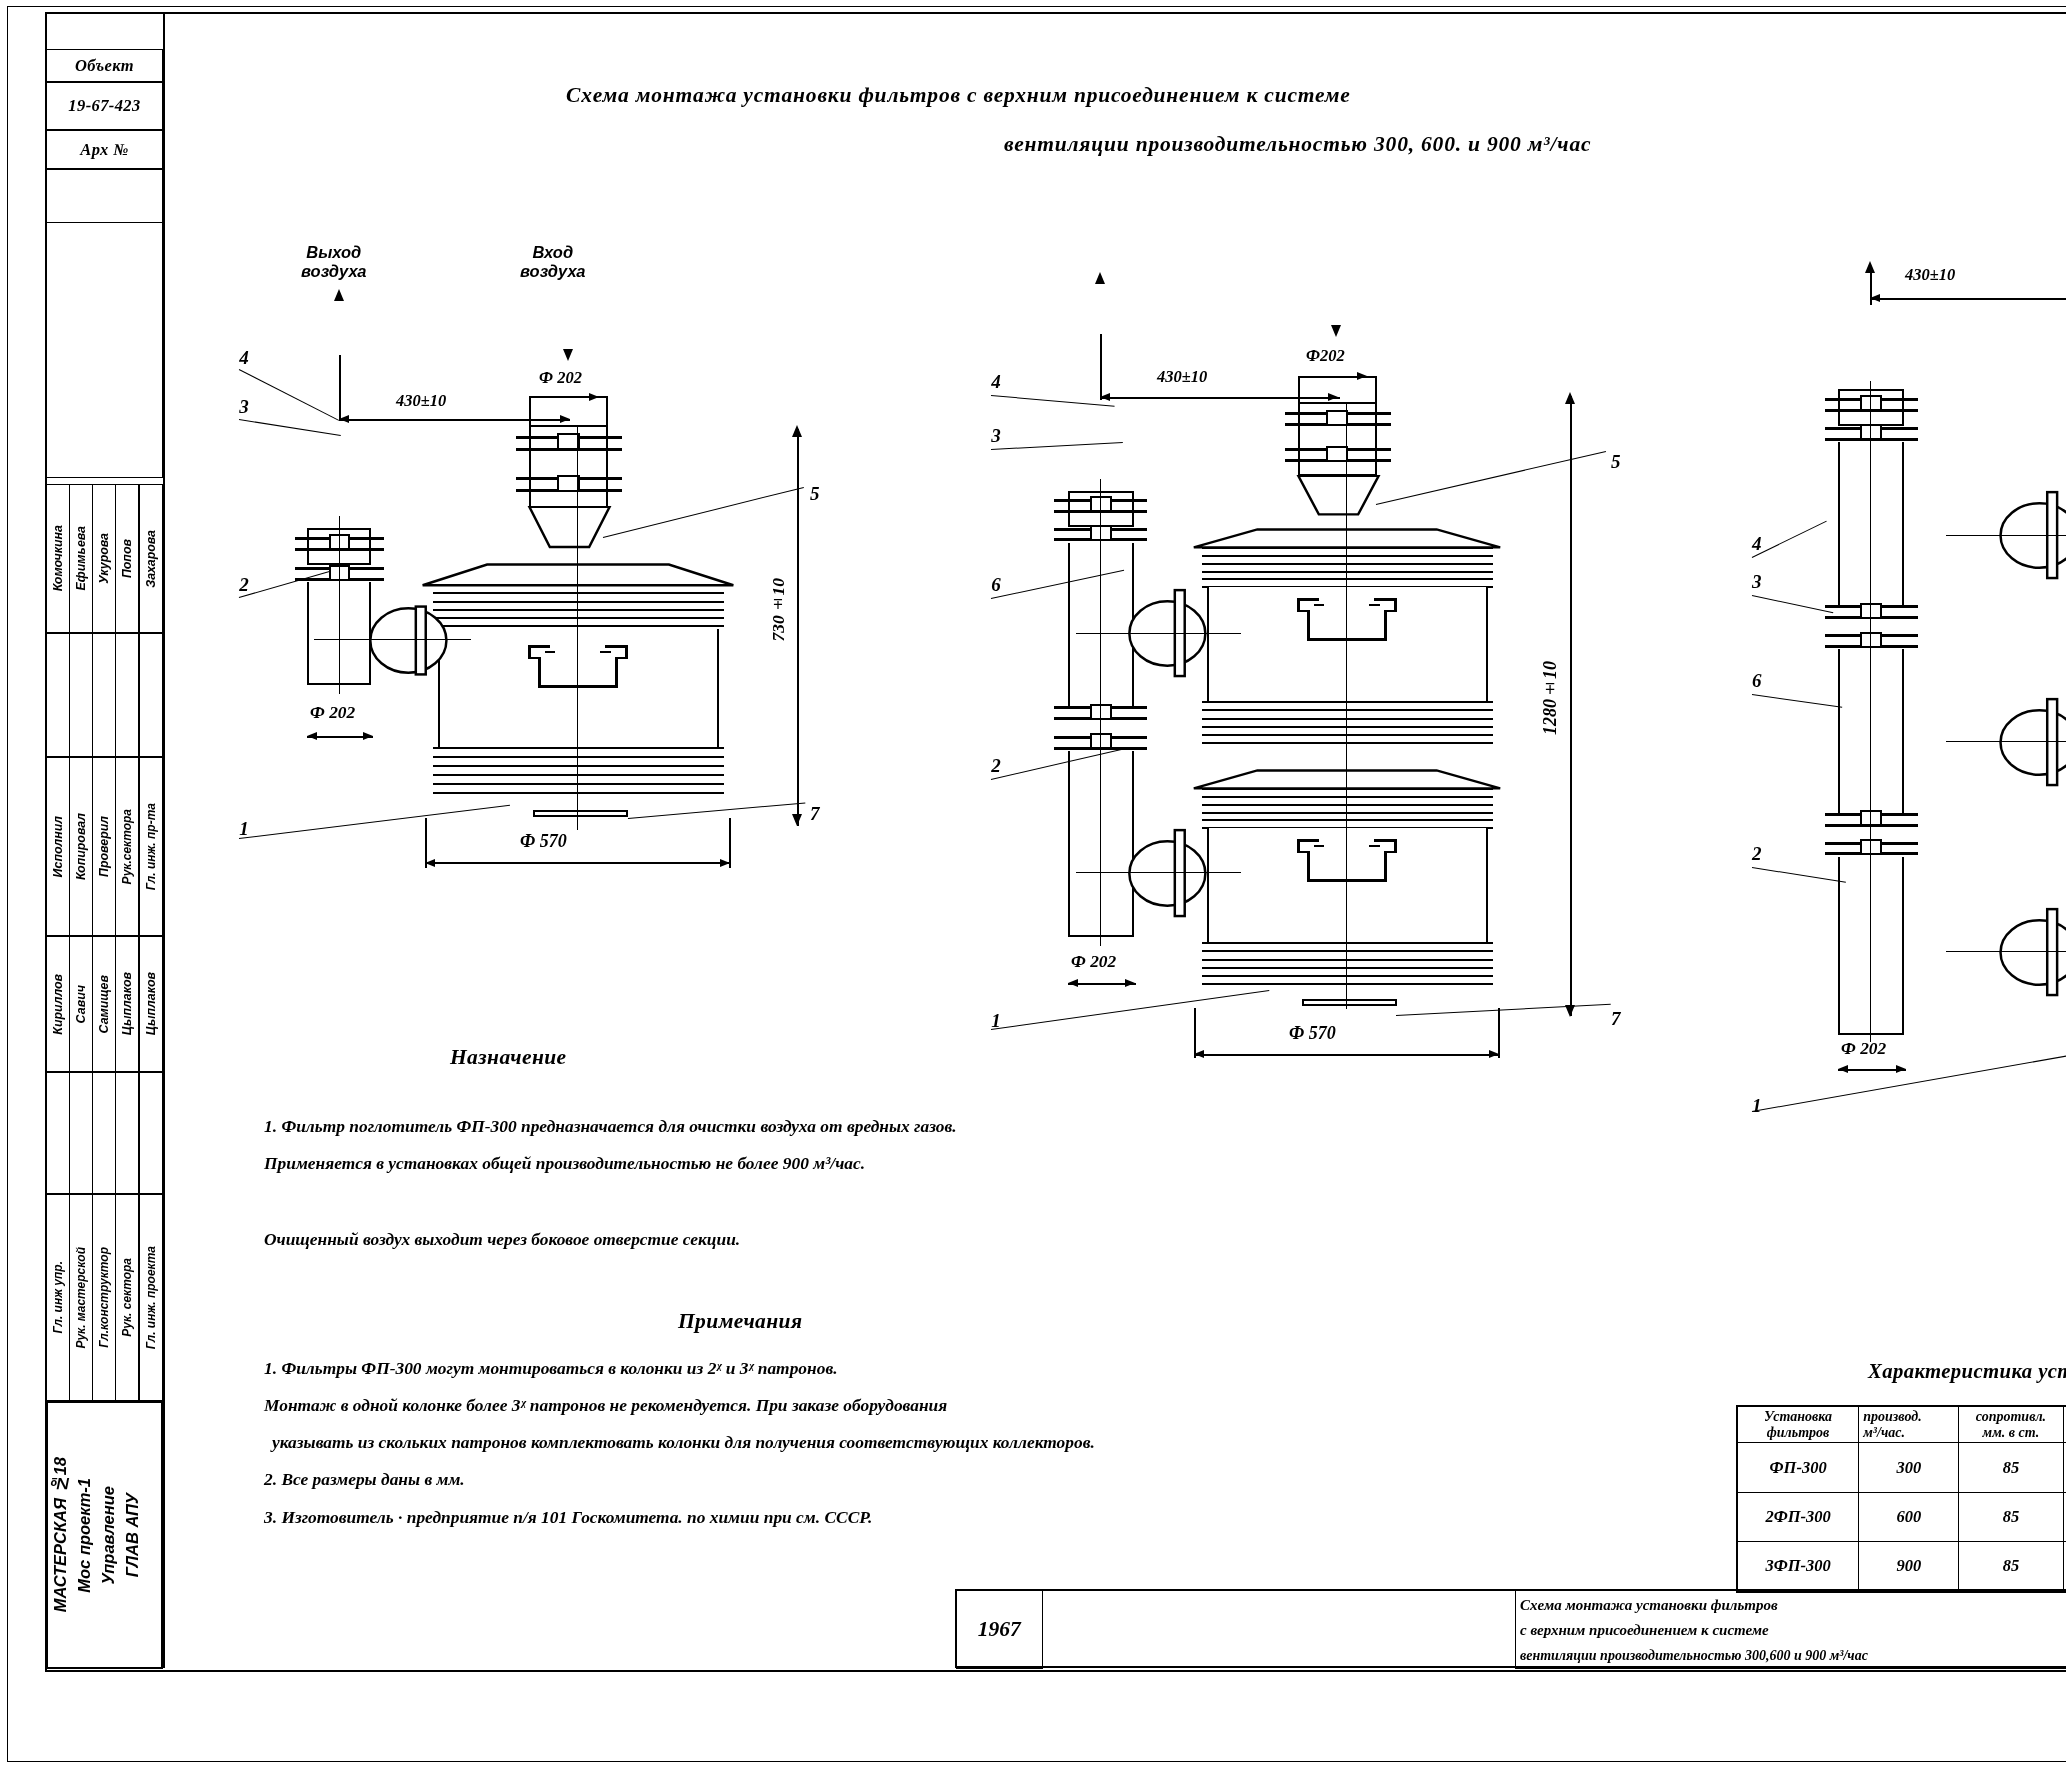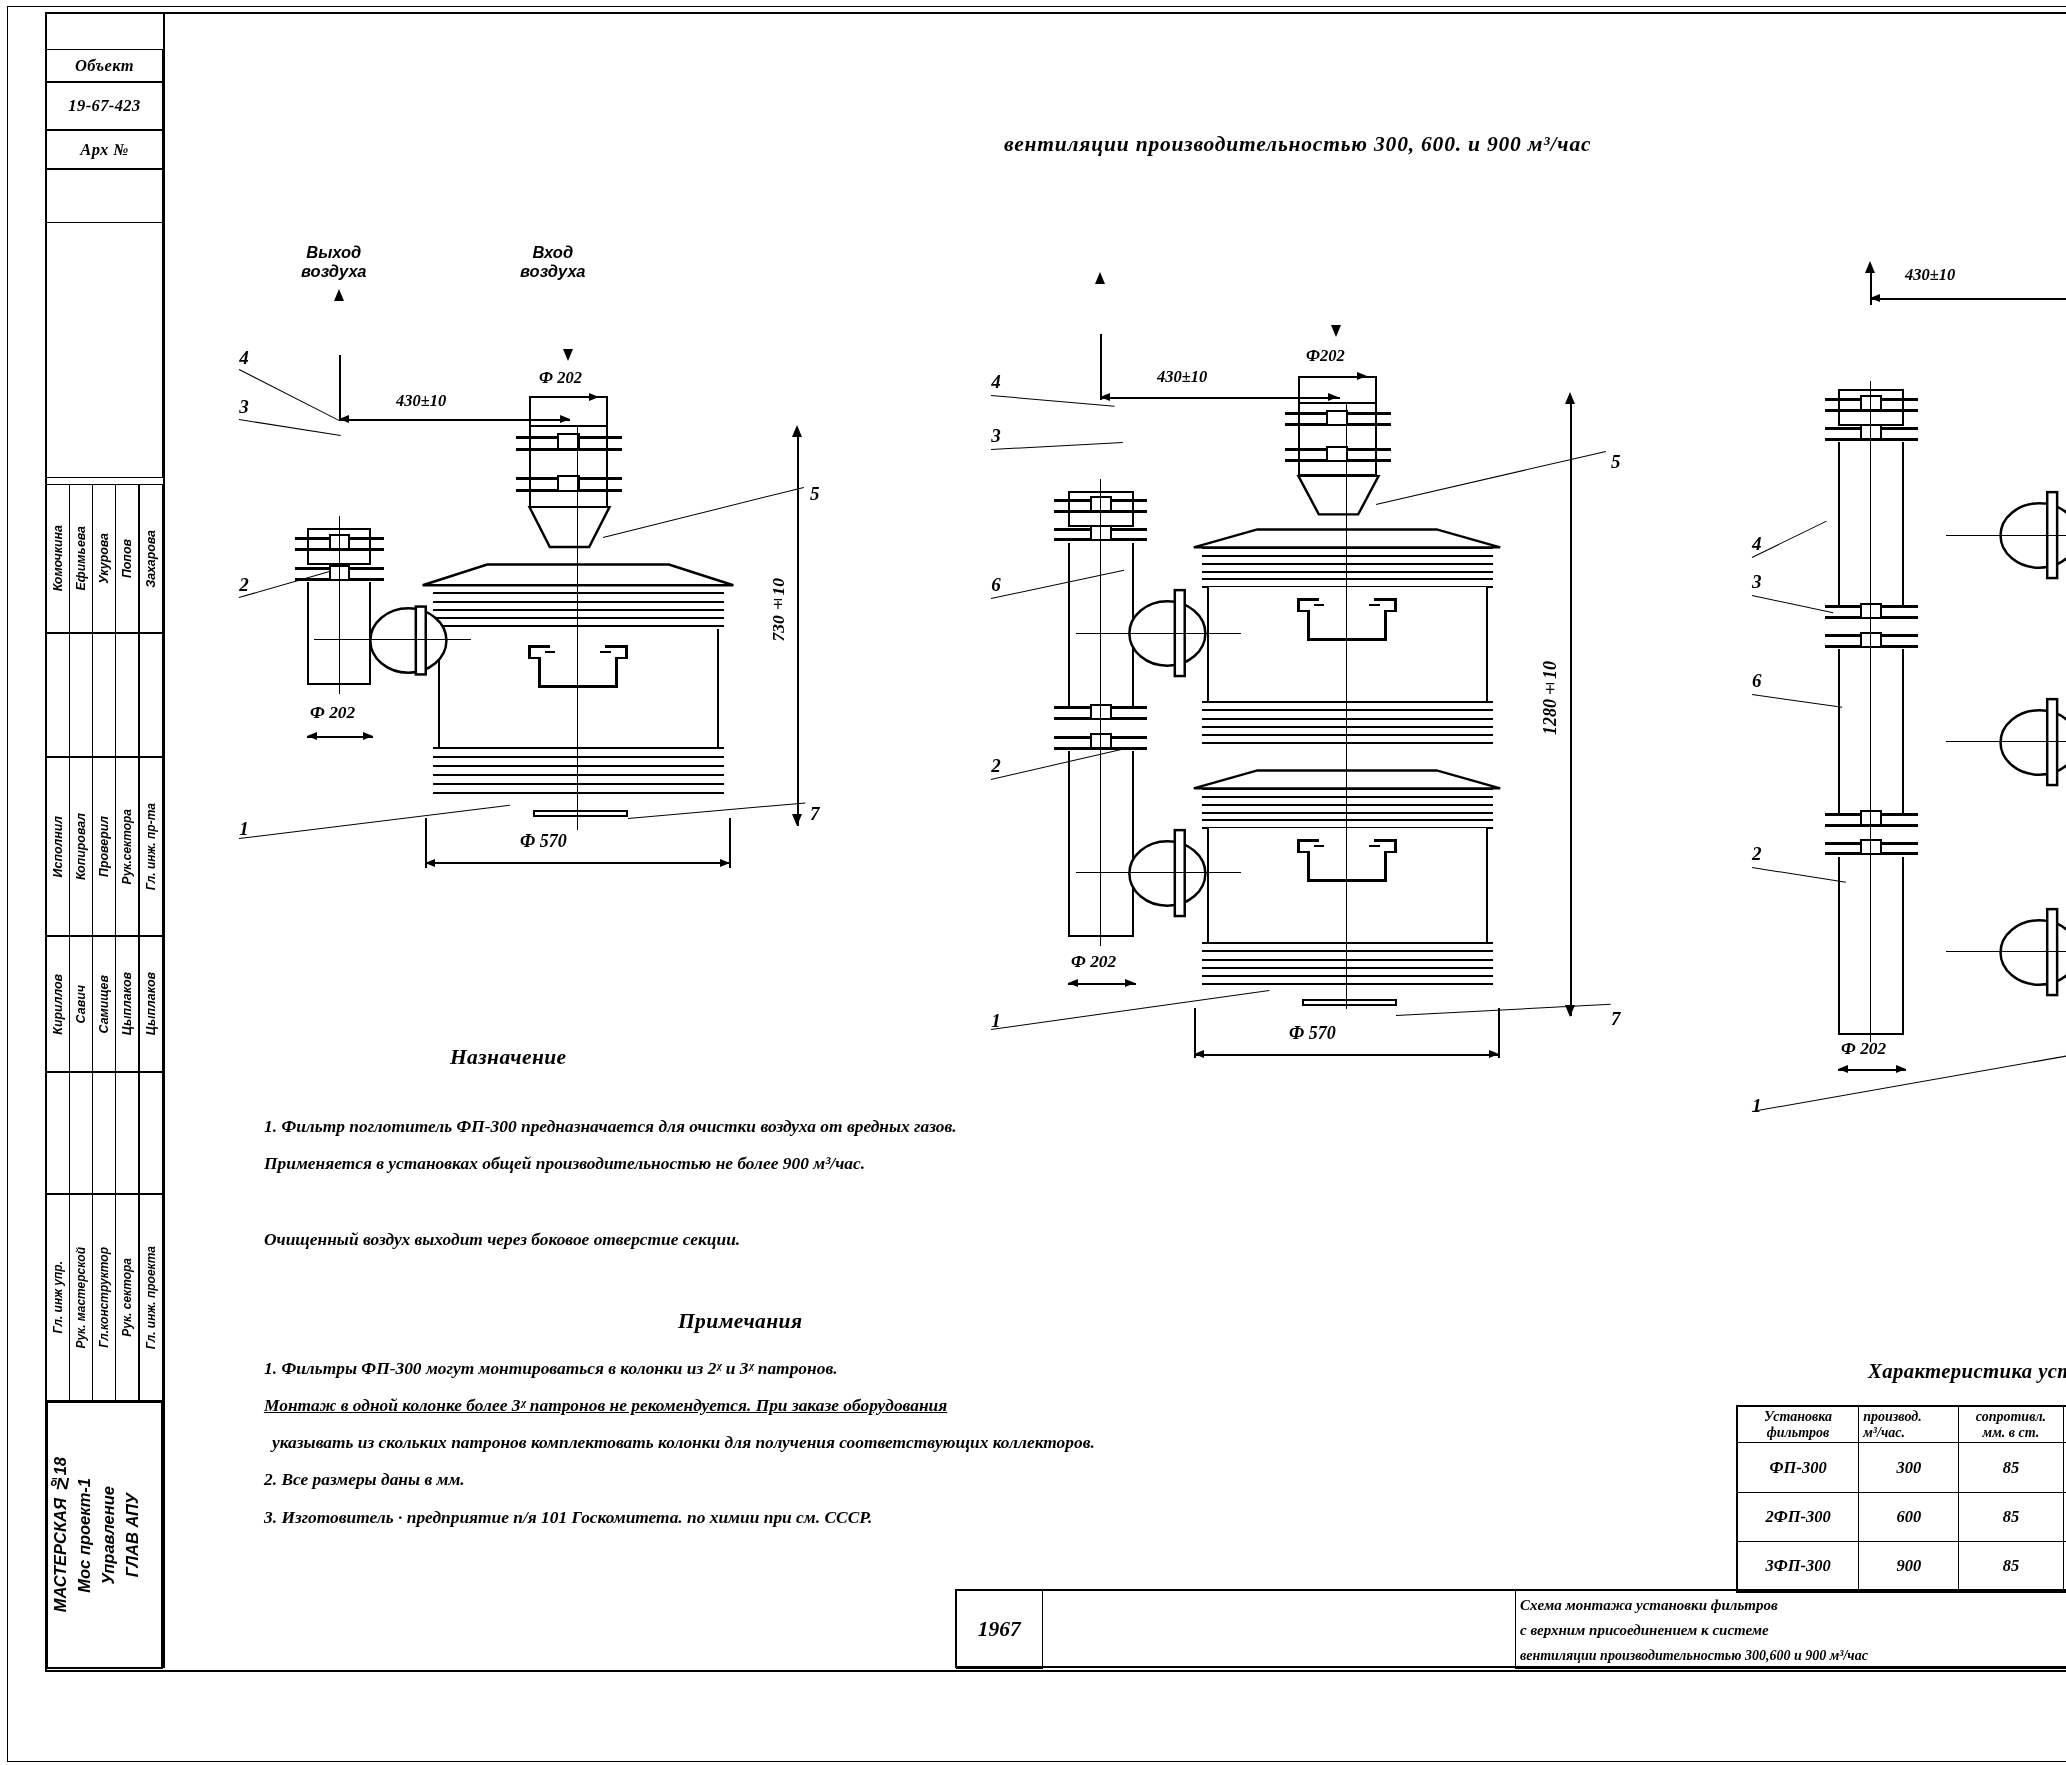--- a/index.html
+++ b/index.html
@@ -218,20 +218,21 @@
     <div class="txt" style="justify-content:flex-start;">
       <div style="display:flex;flex-direction:row-reverse;align-items:center;height:100%;">
         <span class="vert hand2" style="font-size:16.5px;margin:0 2.5px;">ГЛАВ АПУ</span>
         <span class="vert hand2" style="font-size:16.5px;margin:0 2.5px;">Управление</span>
         <span class="vert hand2" style="font-size:16.5px;margin:0 2.5px;">Мос проект-1</span>
         <span class="vert hand2" style="font-size:16.5px;margin:0 2.5px;">МАСТЕРСКАЯ №18</span>
       </div>
     </div>
   </div>
 
+  <div class="abs hand" style="left:566px;top:83px;font-size:21.5px;letter-spacing:0.8px;">Схема  монтажа  установки  фильтров  с  верхним  присоединением  к  системе</div>
   <div class="abs hand" style="left:1004px;top:132px;font-size:21.5px;letter-spacing:0.8px;">вентиляции  производительностью 300, 600. и 900 м³/час</div>
 
   <div class="dwg" style="left:231px;top:231px;width:620px;height:702px;">
 
     <div class="abs hand2 ctr" style="left:70px;top:12.4px;font-size:16.5px;line-height:19px;white-space:pre;">Выход
 воздуха</div>
     <div class="abs hand2 ctr" style="left:289px;top:12.4px;font-size:16.5px;line-height:19px;white-space:pre;">Вход
 воздуха</div>
 
     <div class="abs arrU" style="left:103px;top:58px;"></div>
@@ -608,21 +609,21 @@
 
   </div>
 
   <div class="abs hand" style="left:450px;top:1045px;font-size:21.5px;">Назначение</div>
   <div class="abs note" style="left:264px;top:1116px;font-size:17.4px;">1. Фильтр поглотитель ФП-300  предназначается для очистки воздуха от вредных газов.</div>
   <div class="abs note" style="left:264px;top:1153px;font-size:17.4px;">Применяется в установках   общей  производительностью  не более 900 м³/час.</div>
   <div class="abs note" style="left:264px;top:1229px;font-size:17.4px;">Очищенный воздух  выходит  через боковое отверстие секции.</div>
 
   <div class="abs hand" style="left:678px;top:1309px;font-size:21.5px;">Примечания</div>
   <div class="abs note" style="left:264px;top:1358px;font-size:17.4px;">1. Фильтры ФП-300   могут монтироваться в колонки из  2ᵡ и 3ᵡ  патронов.</div>
-  <div class="abs note" style="left:264px;top:1395px;font-size:17.4px;text-decoration:underline;">Монтаж  в одной  колонке более 3ᵡ патронов не рекомендуется. При заказе оборудования</div>
+  <div class="abs note" style="left:264px;top:1395px;font-size:17.4px;">Монтаж  в одной  колонке более 3ᵡ патронов не рекомендуется. При заказе оборудования</div>
   <div class="abs note" style="left:272px;top:1432px;font-size:17.4px;">указывать из скольких патронов комплектовать колонки для получения соответствующих коллекторов.</div>
   <div class="abs note" style="left:264px;top:1469px;font-size:17.4px;">2. Все размеры даны в мм.</div>
   <div class="abs note" style="left:264px;top:1507px;font-size:17.4px;">3. Изготовитель · предприятие п/я 101 Госкомитета. по химии при см. СССР.</div>
 
   <div class="abs hand" style="left:1868px;top:1360px;font-size:20.7px;">Характеристика установок</div>
   <table class="dt" style="left:1736px;top:1405px;border:2.1px solid #000;">
     <tbody>
         <tr>
       <td style="width:112px;font-size:14px;text-align:center;white-space:pre-line;">Установка
 фильтров</td>

